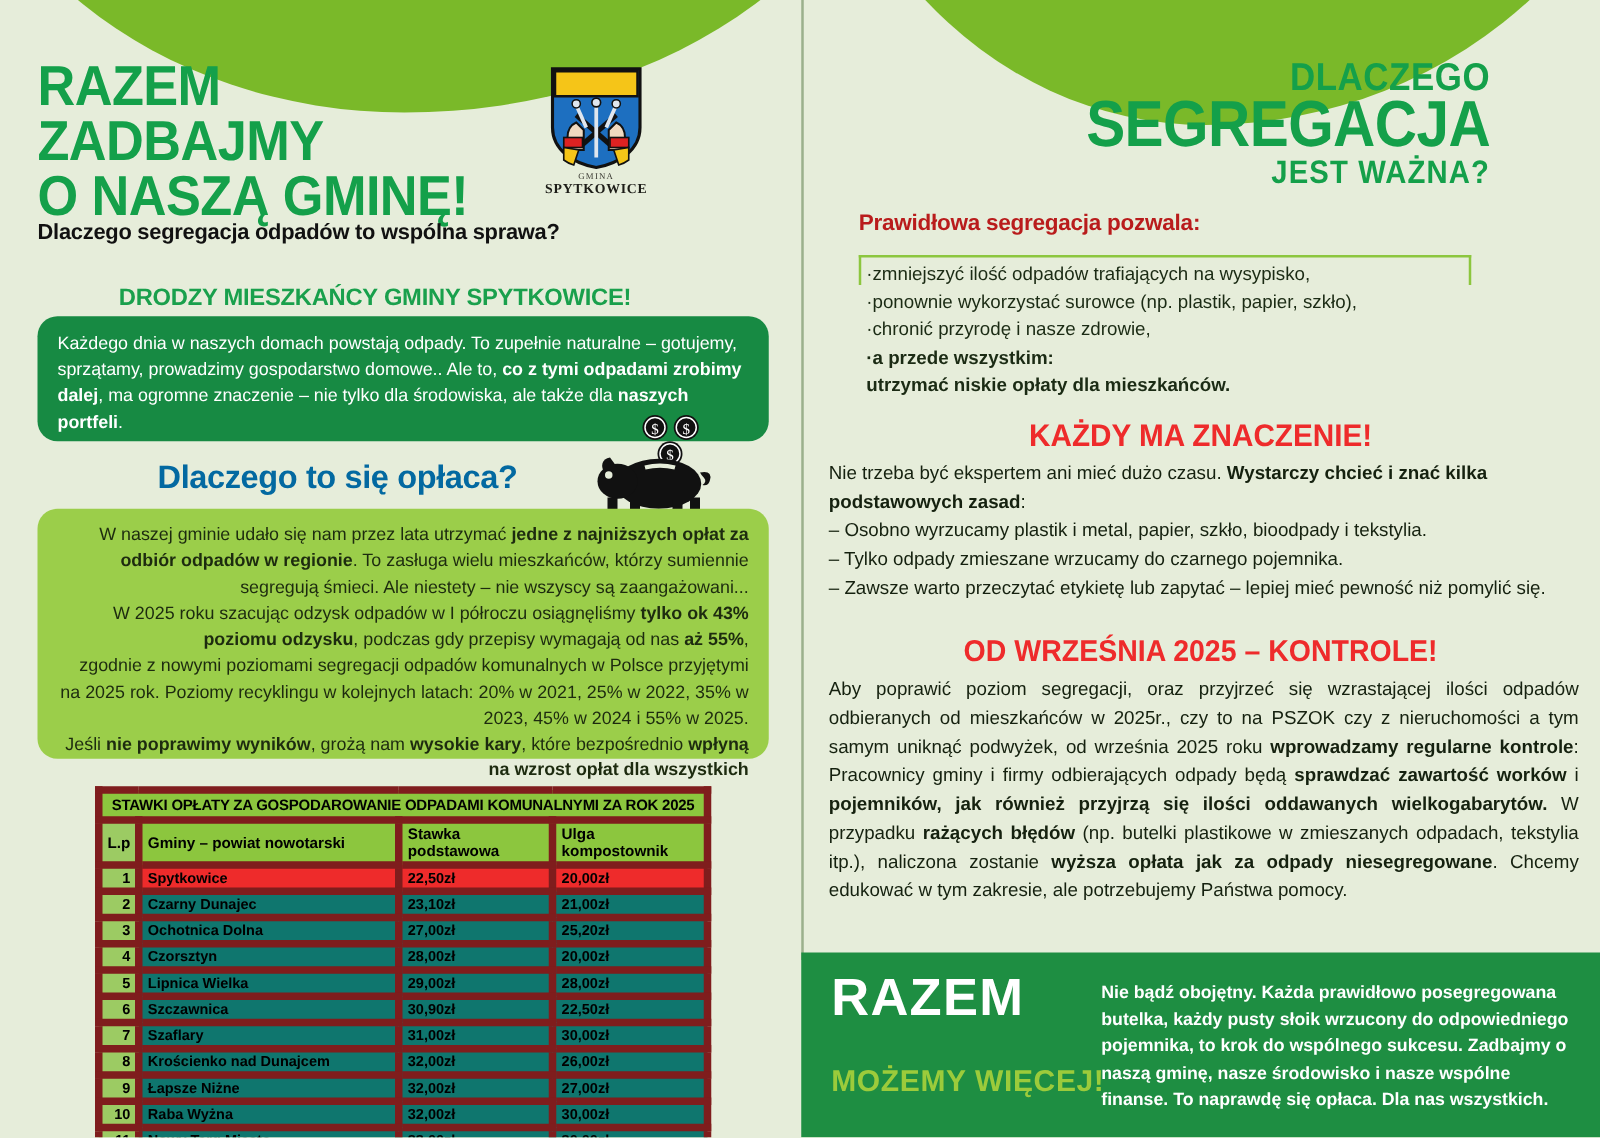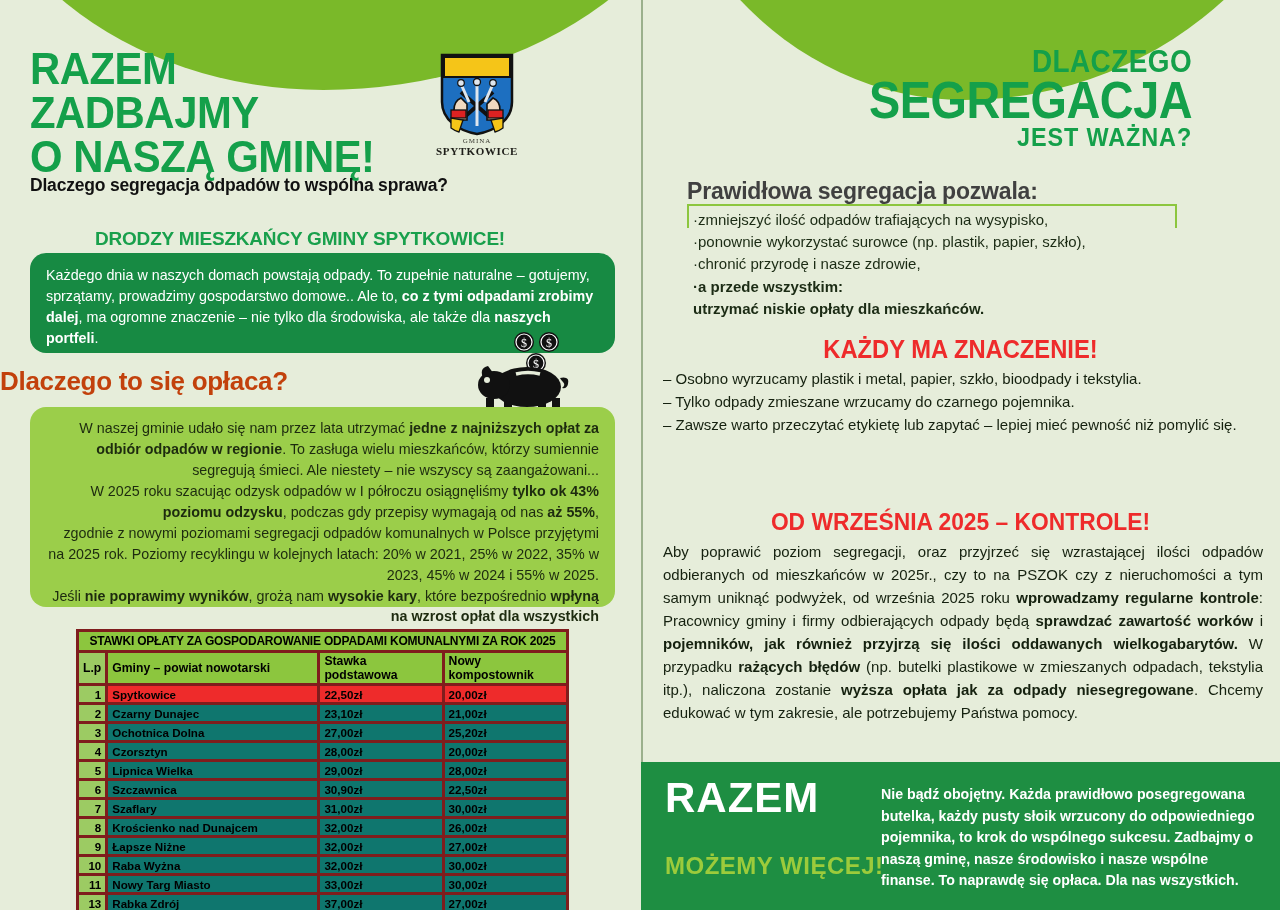--- a/index.html
+++ b/index.html
@@ -74,38 +74,38 @@
     background: #178a43; border-radius: 16px;
     padding: 12px 16px;
     color: #fff; font-size: 14.3px; line-height: 1.47;
   }
   .box-dark b { font-weight: bold; }
 
   .piggy { position: absolute; left: 472px; top: 330px; width: 110px; height: 78px; }
 
   .oplaca {
     position: absolute; left: 0; top: 366px; width: 540px;
-    text-align: left;
-    font-size: 26px; font-weight: bold; color: #c2410c;
+    text-align: center;
+    font-size: 26px; font-weight: bold; color: #0369a1;
     letter-spacing: -0.3px;
   }
 
   .box-light {
     position: absolute; left: 30px; top: 407px; width: 585px; height: 200px;
     background: #9bce4a; border-radius: 16px;
     padding: 11px 16px;
     color: #1d2b0f; font-size: 14.3px; line-height: 1.465; text-align: right;
   }
   .box-light b { font-weight: bold; }
 
   
   .tbl-wrap { position: absolute; left: 76px; top: 629px; width: 493px; }
   table.rates { border-collapse: collapse; width: 493px;
                 font-size: 11.6px; font-weight: bold; color: #000; }
-  table.rates td, table.rates th { border: 3px solid #7f1d1d; padding: 1px 4px; height: 19px;
+  table.rates td, table.rates th { border: 6px solid #7f1d1d; padding: 1px 4px; height: 19px;
                                     text-align: left; font-weight: bold; }
   .rates .title-row td { background: #8cc63e; text-align: center; font-size: 12px;
                          letter-spacing: -0.2px; padding: 2px 0; }
   .rates .head-row td { background: #8cc63e; font-size: 12.2px; }
   .rates tbody td { background: #0f766e; }
   .rates tbody td.lp { background: #9ccb63; text-align: right; width: 28px; }
   .rates tr.hl td { background: #ee2b2b; color: #000; }
   .rates tr.hl td.lp { background: #9ccb63; color: #000; }
   .c-name { width: 215px; }
   .c-val  { width: 125px; }
@@ -121,22 +121,22 @@
     font-weight: bold;
     line-height: 0.92;
     transform: scaleX(0.9);
     transform-origin: right top;
   }
   .rtitle .l1 { font-size: 31px; letter-spacing: 0.5px; }
   .rtitle .l2 { font-size: 52px; letter-spacing: -0.5px; }
   .rtitle .l3 { font-size: 26px; letter-spacing: 1px; margin-top: 2px; }
 
   .prawidlowa {
-    position: absolute; left: 46px; top: 178px;
-    font-size: 23px; font-weight: bold; color: #404040;
+    position: absolute; left: 46px; top: 168px;
+    font-size: 18px; font-weight: bold; color: #b91c1c;
     letter-spacing: -0.2px;
   }
   .allow-box {
     position: absolute; left: 46px; top: 204px; width: 490px;
     border: 2.5px solid #8cc63e;
     border-bottom: none;
     height: 24px;
   }
   .allow-list {
     position: absolute; left: 52px; top: 209px; width: 540px;
@@ -280,21 +280,21 @@
     <div class="tbl-wrap">
       <table class="rates">
         <tbody id="rates-body">
           <tr class="title-row">
             <td colspan="4">STAWKI OPŁATY ZA GOSPODAROWANIE ODPADAMI KOMUNALNYMI ZA ROK 2025</td>
           </tr>
           <tr class="head-row">
             <td class="lp">L.p</td>
             <td class="c-name">Gminy – powiat nowotarski</td>
             <td class="c-val">Stawka podstawowa</td>
-            <td class="c-val">Nowy kompostownik</td>
+            <td class="c-val">Ulga kompostownik</td>
           </tr>
         <tr class="hl">
               <td class="lp">1</td>
               <td class="c-name">Spytkowice</td>
               <td class="c-val">22,50zł</td>
               <td class="c-val">20,00zł</td>
             </tr>
             <tr>
               <td class="lp">2</td>
               <td class="c-name">Czarny Dunajec</td>
@@ -380,20 +380,21 @@
       <div>·zmniejszyć ilość odpadów trafiających na wysypisko,</div>
       <div>·ponownie wykorzystać surowce (np. plastik, papier, szkło),</div>
       <div>·chronić przyrodę i nasze zdrowie,</div>
       <div><b>·a przede wszystkim:</b></div>
       <div><b>utrzymać niskie opłaty dla mieszkańców.</b></div>
     </div>
 
     <div class="kazdy">KAŻDY MA ZNACZENIE!</div>
 
     <div class="para1">
+      <div><span>Nie trzeba być ekspertem ani mieć dużo czasu. </span><b>Wystarczy chcieć i znać kilka podstawowych zasad</b><span>:</span></div>
       <div>– Osobno wyrzucamy plastik i metal, papier, szkło, bioodpady i tekstylia.</div>
       <div>– Tylko odpady zmieszane wrzucamy do czarnego pojemnika.</div>
       <div>– Zawsze warto przeczytać etykietę lub zapytać – lepiej mieć pewność niż pomylić się.</div>
     </div>
 
     <div class="kontrole">OD WRZEŚNIA 2025 – KONTROLE!</div>
 
     <div class="para2"><span>Aby poprawić poziom segregacji, oraz przyjrzeć się wzrastającej ilości odpadów odbieranych od mieszkańców w 2025r., czy to na PSZOK czy z nieruchomości a tym samym uniknąć podwyżek, od września 2025 roku </span><b>wprowadzamy regularne kontrole</b><span>: Pracownicy gminy i firmy odbierających odpady będą </span><b>sprawdzać zawartość worków</b><span> i </span><b>pojemników, jak również przyjrzą się ilości oddawanych wielkogabarytów.</b><span> W przypadku </span><b>rażących błędów</b><span> (np. butelki plastikowe w zmieszanych odpadach, tekstylia itp.), naliczona zostanie </span><b>wyższa opłata jak za odpady niesegregowane</b><span>. Chcemy edukować w tym zakresie, ale potrzebujemy Państwa pomocy.</span></div>
   </div>
 

